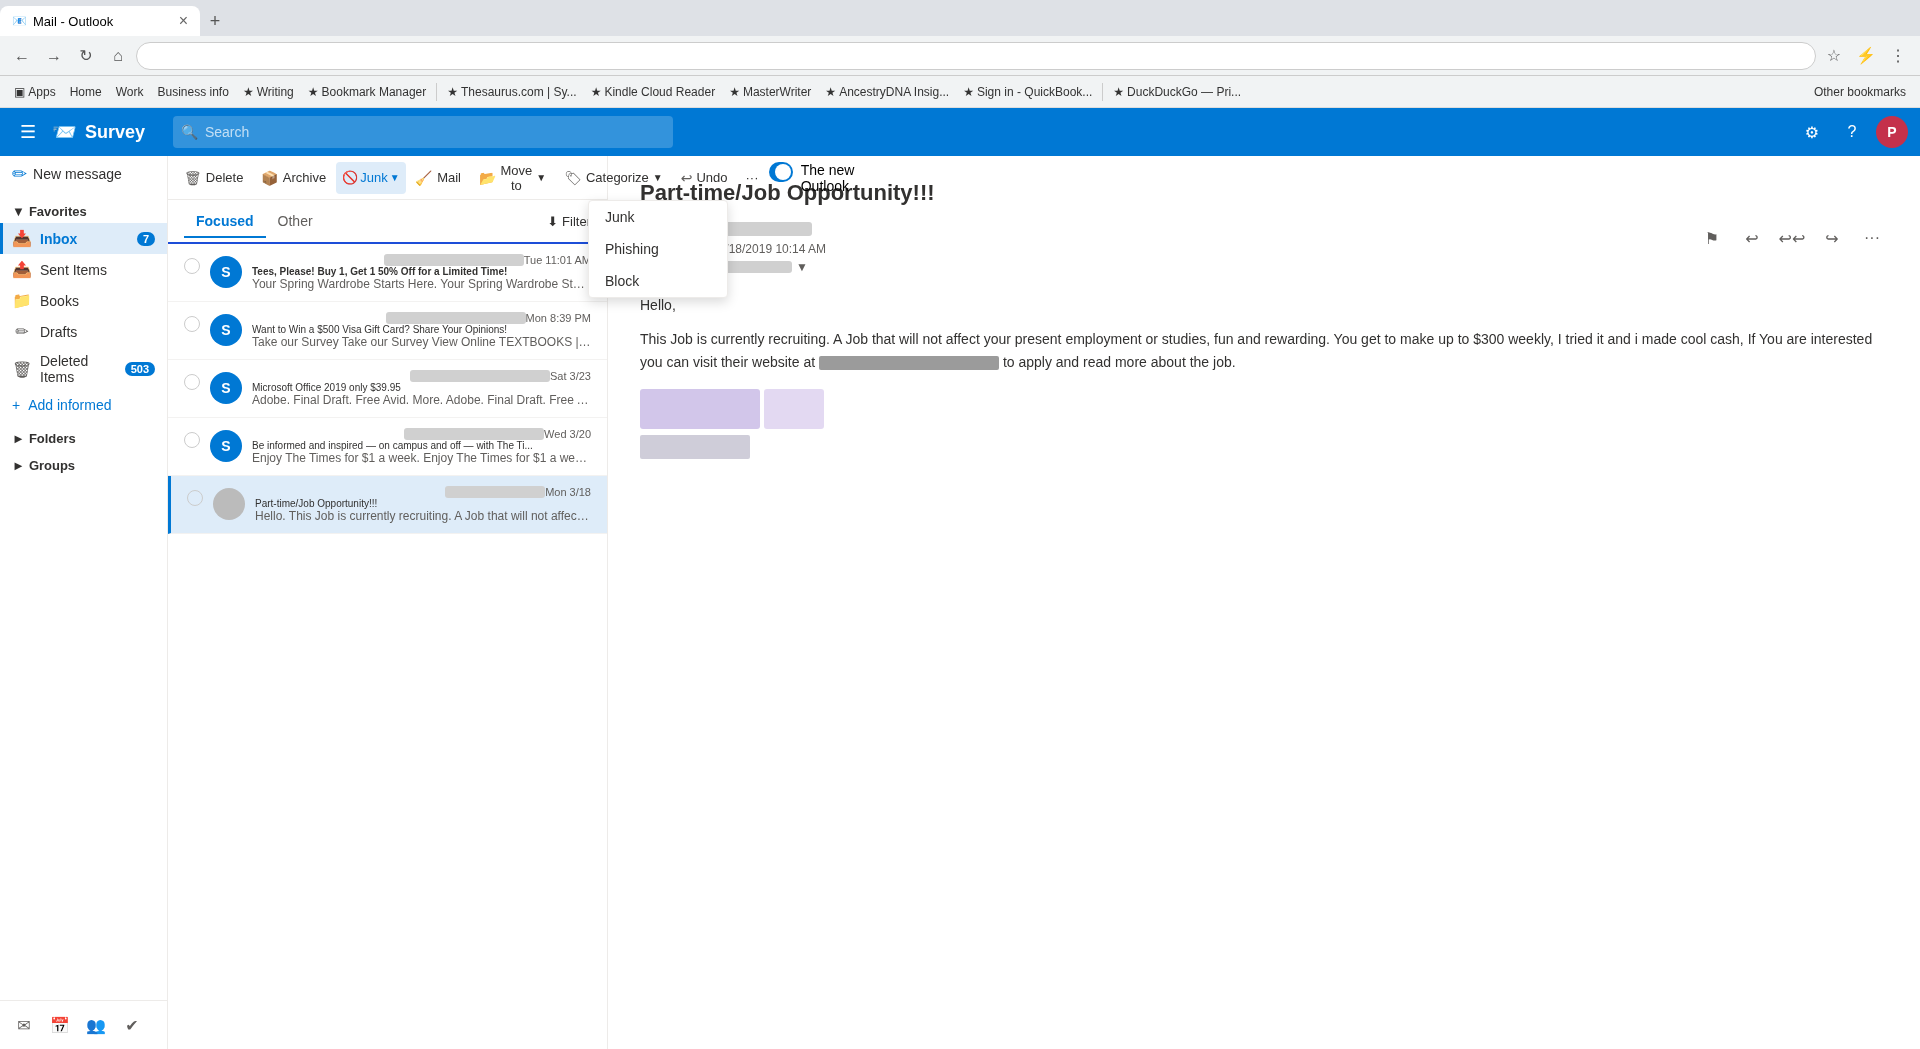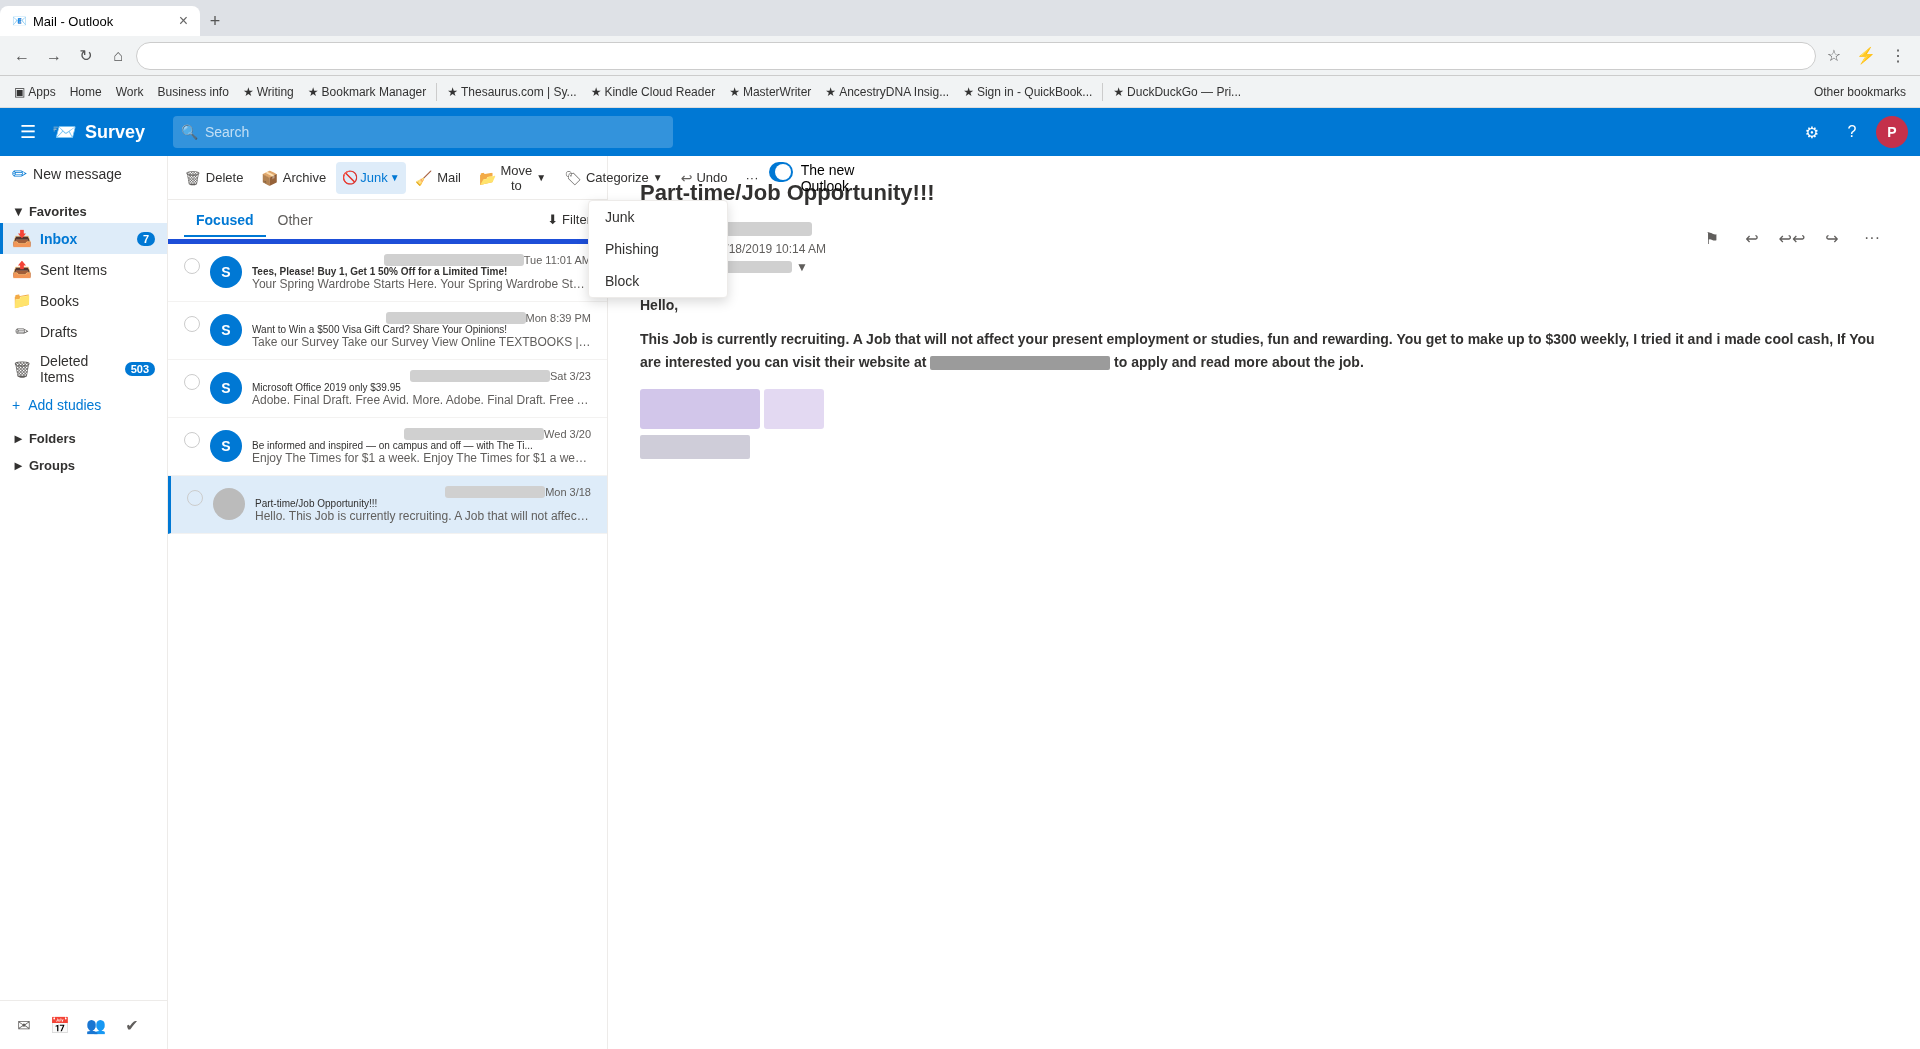--- a/index.html
+++ b/index.html
@@ -62,21 +62,21 @@
     .sidebar-item.active { background: #deecf9; color: #0078d4; font-weight: 600; }
     .sidebar-item.active::before { content: ''; position: absolute; left: 0; top: 0; bottom: 0; width: 3px; background: #0078d4; }
     .sidebar-icon { font-size: 16px; color: #605e5c; width: 20px; text-align: center; }
     .sidebar-item.active .sidebar-icon { color: #0078d4; }
     .sidebar-badge { margin-left: auto; background: #0078d4; color: #fff; border-radius: 10px; padding: 1px 6px; font-size: 11px; font-weight: 600; }
     .sidebar-item-label { flex: 1; }
     .sidebar-add-favorite { display: flex; align-items: center; gap: 8px; padding: 6px 12px; cursor: pointer; color: #0078d4; font-size: 14px; }
     .sidebar-section-header { display: flex; align-items: center; gap: 4px; padding: 8px 12px 4px; cursor: pointer; font-size: 13px; color: #323130; font-weight: 600; }
     .sidebar-bottom { display: flex; padding: 8px; border-top: 1px solid #edebe9; gap: 4px; margin-top: auto; }
     .sidebar-bottom-btn { width: 32px; height: 32px; border: none; background: transparent; cursor: pointer; display: flex; align-items: center; justify-content: center; font-size: 16px; color: #605e5c; border-radius: 4px; }
-    .email-list-tabs { display: flex; align-items: center; padding: 0 16px; border-bottom: 5px solid #1d4ed8; height: 44px; }
+    .email-list-tabs { display: flex; align-items: center; padding: 0 16px; border-bottom: 2px solid #1d4ed8; height: 44px; }
     .email-tab { padding: 8px 12px; cursor: pointer; font-size: 14px; color: #605e5c; position: relative; border: none; background: transparent; }
     .email-tab.active { color: #0078d4; font-weight: 600; }
     .email-tab.active::after { content: ''; position: absolute; bottom: -1px; left: 0; right: 0; height: 2px; background: #0078d4; }
     .email-filter { margin-left: auto; display: flex; align-items: center; gap: 4px; cursor: pointer; color: #323130; font-size: 13px; border: none; background: transparent; }
     .email-list { flex: 1; overflow-y: auto; }
     .email-group-header { padding: 8px 16px 4px; font-size: 12px; color: #605e5c; font-weight: 600; }
     .email-item { display: flex; gap: 10px; padding: 10px 16px; cursor: pointer; border-bottom: 1px solid #f3f2f1; position: relative; }
     .email-item.selected { background: #deecf9; border-left: 3px solid #0078d4; }
     .email-item.unread .email-subject { font-weight: 600; }
     .email-avatar { width: 32px; height: 32px; border-radius: 50%; display: flex; align-items: center; justify-content: center; font-size: 14px; font-weight: 600; color: #fff; flex-shrink: 0; margin-top: 2px; }
@@ -95,21 +95,21 @@
     .email-detail-meta { display: flex; align-items: flex-start; gap: 12px; }
     .sender-avatar-large { width: 40px; height: 40px; border-radius: 50%; background: #0078d4; color: #fff; display: flex; align-items: center; justify-content: center; font-size: 16px; font-weight: 600; flex-shrink: 0; }
     .email-detail-info { flex: 1; }
     .sender-name-blurred { width: 120px; height: 14px; background: #d0d0d0; border-radius: 3px; margin-bottom: 6px; }
     .sender-date { font-size: 12px; color: #605e5c; }
     .recipient-info { display: flex; align-items: center; gap: 4px; margin-top: 4px; font-size: 12px; color: #605e5c; }
     .recipient-blurred { width: 80px; height: 12px; background: #d0d0d0; border-radius: 3px; display: inline-block; }
     .email-detail-actions { display: flex; gap: 8px; }
     .detail-action-btn { width: 32px; height: 32px; border: none; background: transparent; cursor: pointer; font-size: 16px; color: #605e5c; display: flex; align-items: center; justify-content: center; border-radius: 4px; }
     .email-body { margin-top: 20px; font-size: 14px; color: #323130; line-height: 1.6; }
-    .email-body p { margin-bottom: 12px; font-weight: bold; }
+    .email-body p { margin-bottom: 12px; }
     .link-blurred { display: inline-block; width: 180px; height: 14px; background: #9b9b9b; border-radius: 2px; vertical-align: middle; }
     .email-attachment { margin-top: 16px; }
     .attachment-bar1 { width: 120px; height: 40px; background: rgba(180,160,220,0.6); border-radius: 3px; }
     .attachment-bar2 { width: 60px; height: 40px; background: rgba(200,180,230,0.5); border-radius: 3px; }
     .attachment-bottom { width: 110px; height: 24px; background: rgba(160,155,180,0.5); border-radius: 2px; margin-top: 6px; }
   </style>
 </head>
 <body>
 
 <div class="browser-chrome">
@@ -221,21 +221,21 @@
         </div>
 
         <div class="sidebar-item">
           <span class="sidebar-icon">🗑</span>
           <span class="sidebar-item-label">Deleted Items</span>
           <span class="sidebar-badge">503</span>
         </div>
 
         <div class="sidebar-add-favorite">
           <span>+</span>
-          <span>Add studies</span>
+          <span>Add informed</span>
         </div>
       </div>
 
       <div class="sidebar-section-header">
         <span>►</span>
         <span>Folders</span>
       </div>
 
       <div class="sidebar-section-header">
         <span>►</span>

